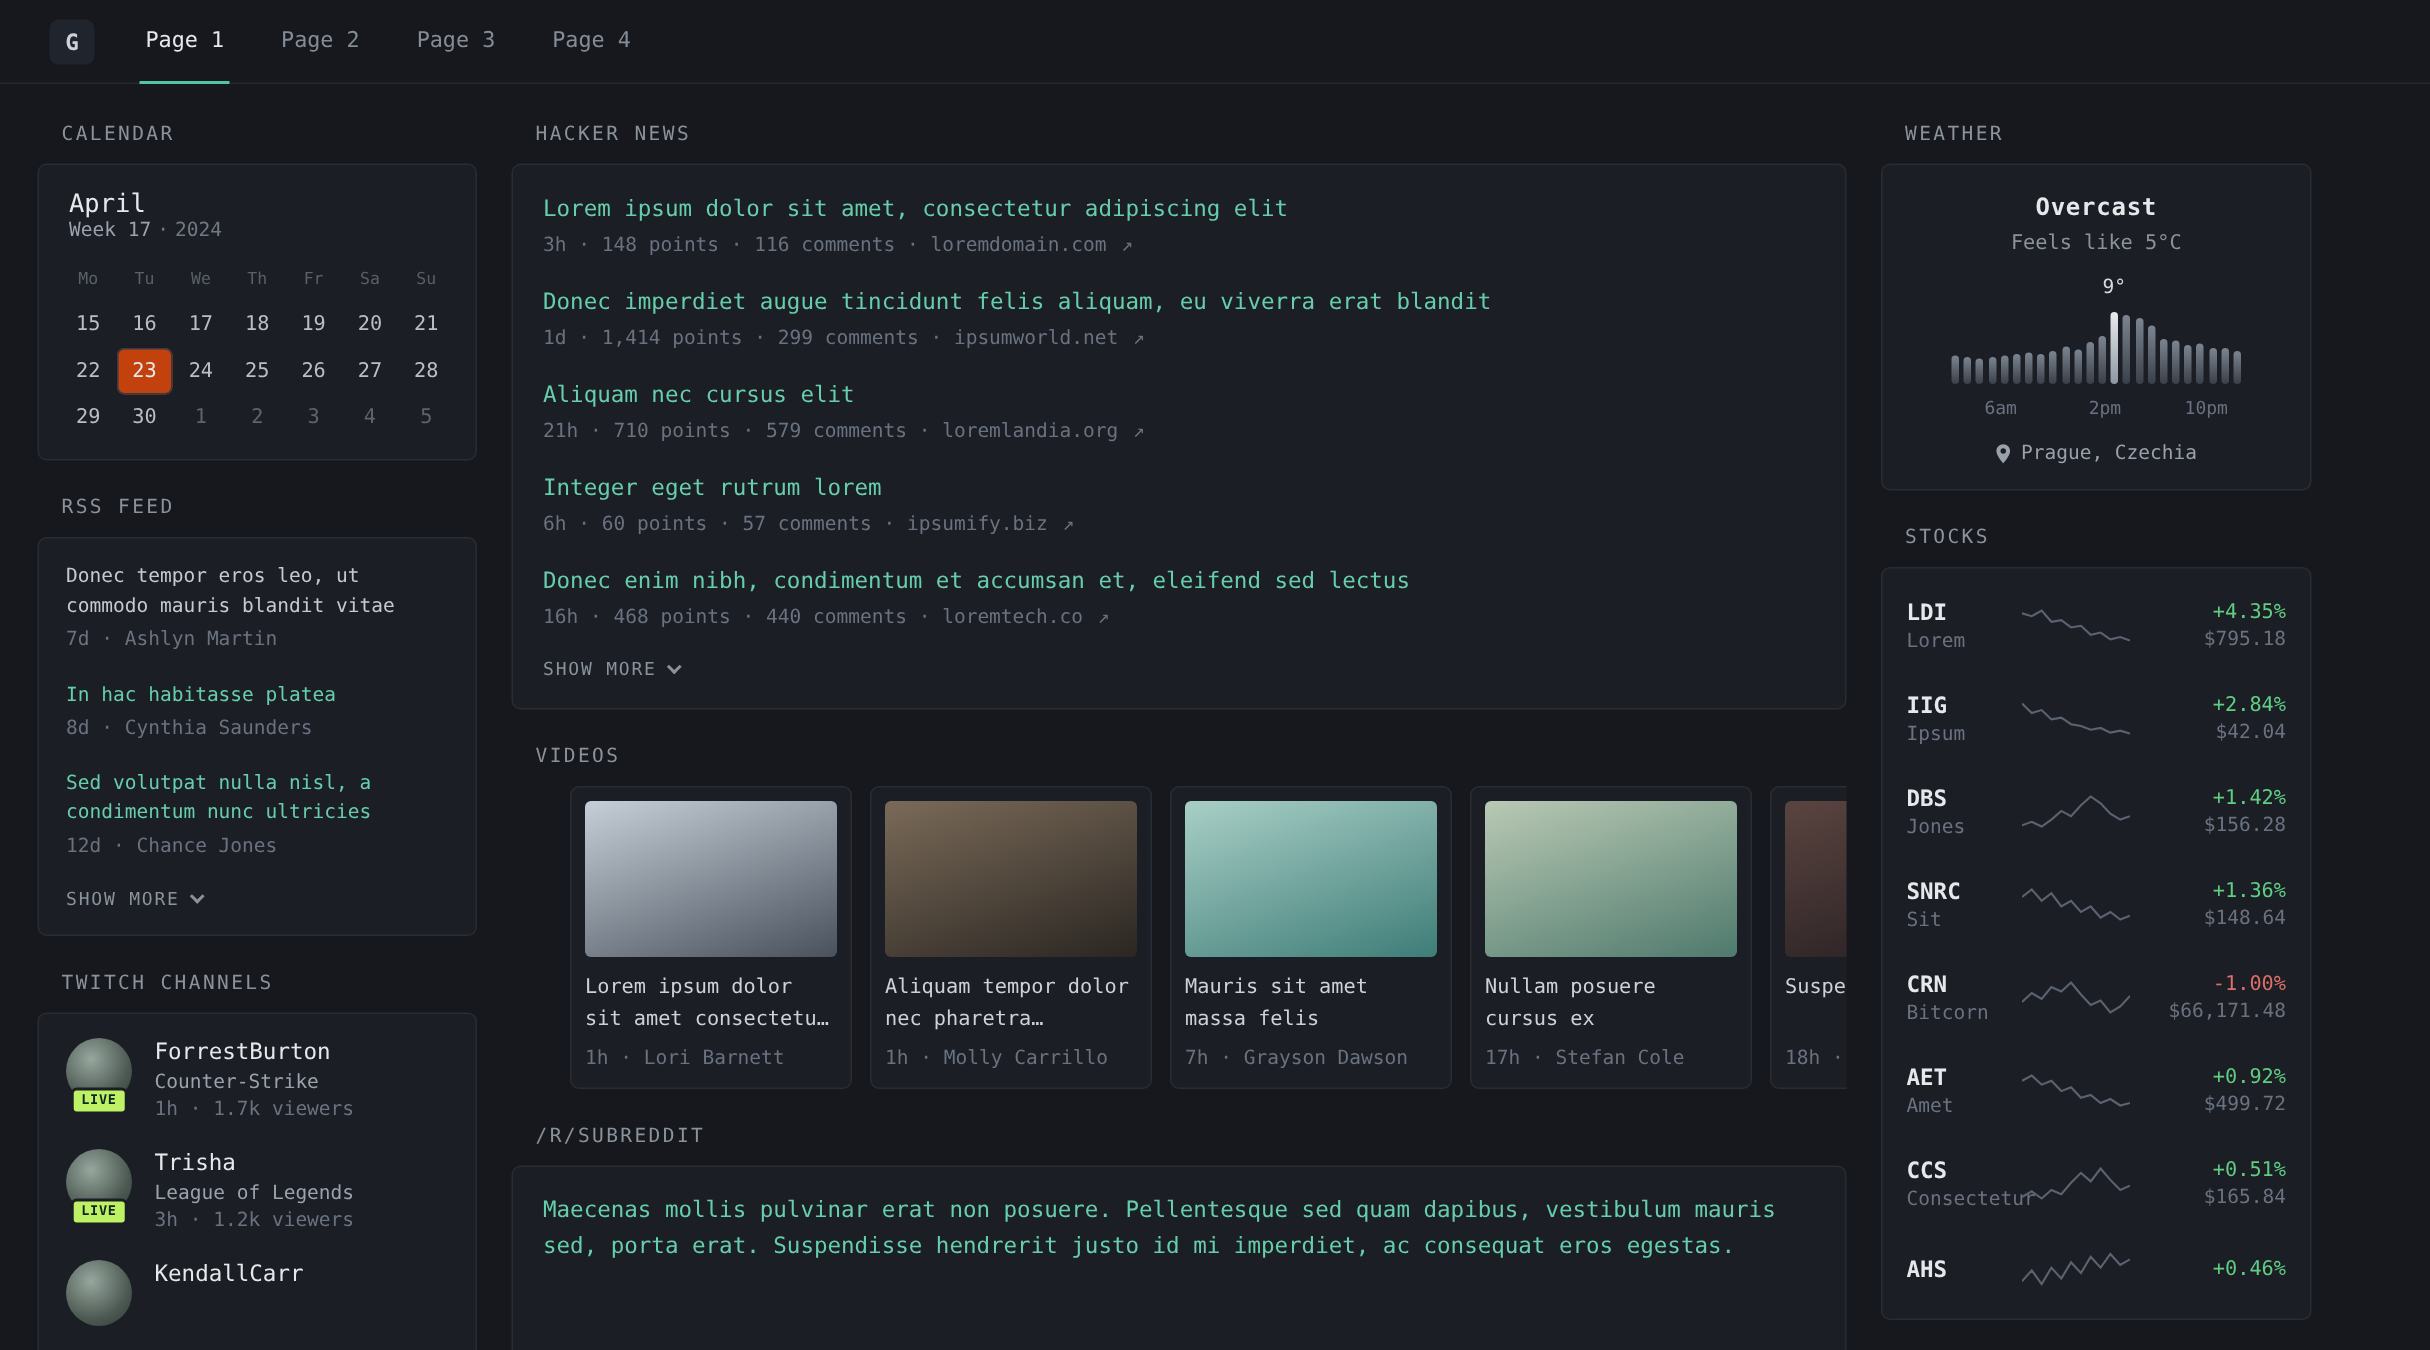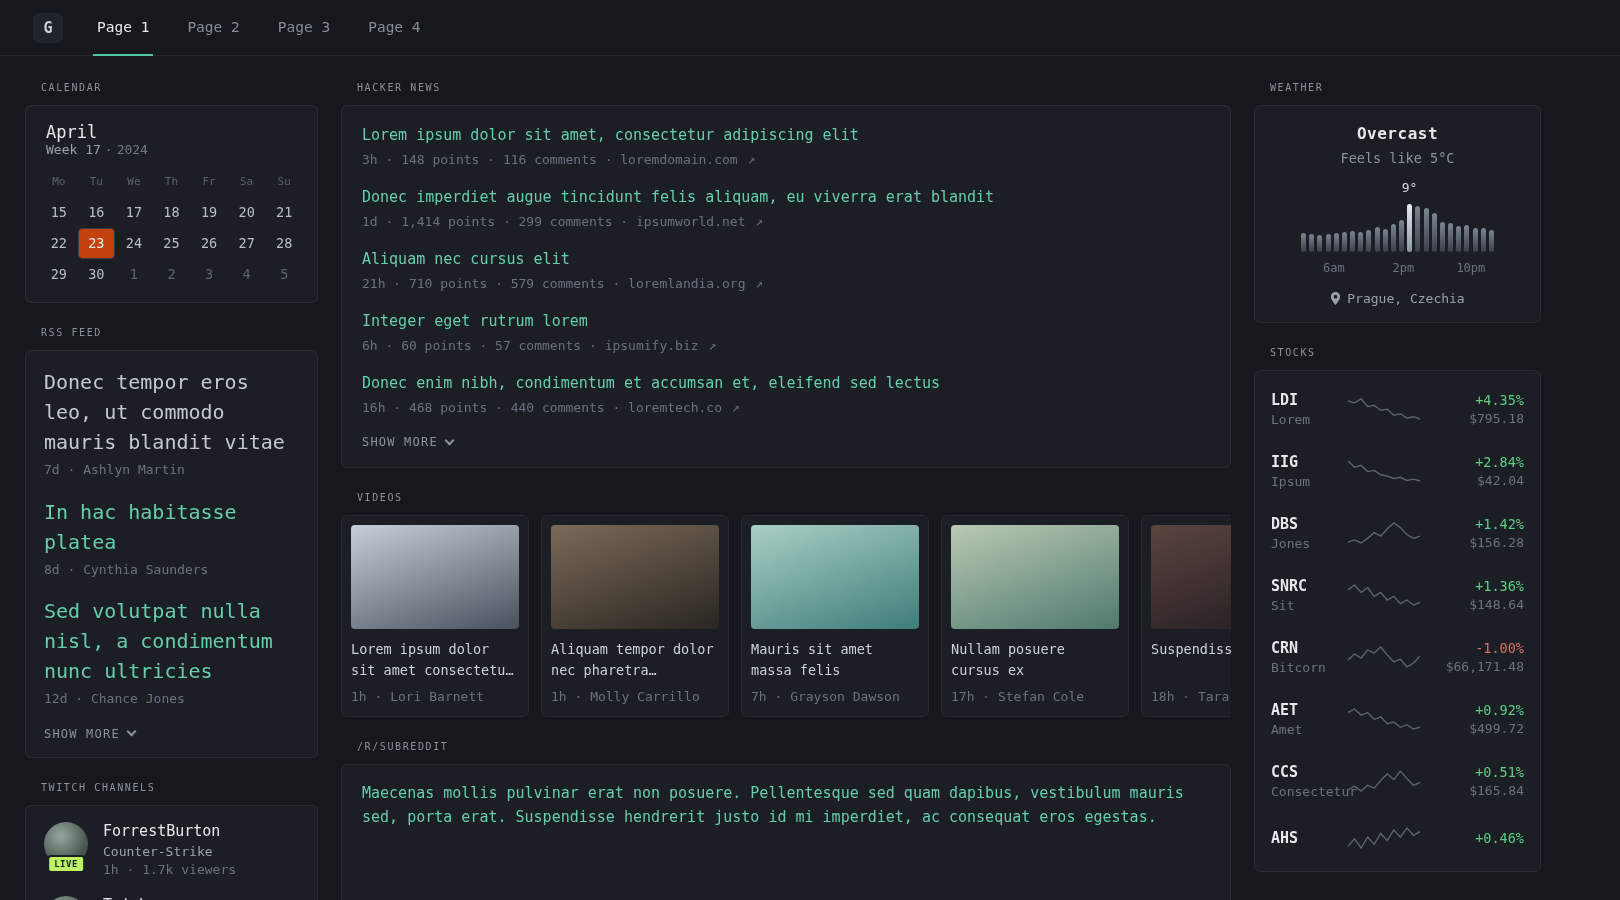--- a/index.html
+++ b/index.html
@@ -15,41 +15,41 @@
   
   .topbar{height:56px;display:flex;align-items:stretch;border-bottom:1px solid #23262d;padding-left:33px;}
   .logo{width:30px;height:30px;align-self:center;background:#20242c;border-radius:6px;display:flex;align-items:center;justify-content:center;font-size:15px;font-weight:bold;color:#ccd2d8;}
   .tabs{display:flex;margin-left:30px;gap:30px;}
   .tab{display:flex;align-items:center;padding:0 4px;color:var(--dim);font-size:14.5px;border-bottom:2px solid transparent;margin-bottom:-1px;}
   .tab.active{color:var(--bright);border-bottom-color:var(--accent);}
 
   
   .content{display:grid;grid-template-columns:293px 890px 287px;column-gap:23px;padding:12px 75px 0 25px;align-items:start;}
   .widget{margin-bottom:24px;}
-  .sec-title{font-size:10px;letter-spacing:1.6px;color:#8a929c;margin:14px 0 12px 16px;}
+  .sec-title{font-size:13px;letter-spacing:1.6px;color:#8a929c;margin:14px 0 12px 16px;}
   .card{background:var(--card);border:1px solid var(--border);border-radius:6px;}
   .pad-card{padding:16px 18px;}
 
   
   .cal-card{padding:16px 14px 12px;}
   .cal-head{display:flex;justify-content:space-between;align-items:baseline;padding:0 6px 12px;flex-direction:column;}
   .cal-month{font-size:17px;color:var(--bright);}
   .cal-meta{font-size:13px;color:#717983;}
   .cal-week{color:#9aa2ac;}
   .cal-sep{margin:0 4px;}
   .cal-grid{display:grid;grid-template-columns:repeat(7,1fr);}
   .cal-wd{text-align:center;font-size:11px;color:#5a6069;padding:6px 0 9px;}
   .cal-day{text-align:center;font-size:13.5px;color:#b9bfc7;height:31px;line-height:31px;border-radius:5px;cursor:default;}
   .cal-day.muted{color:#5d646e;}
   .cal-day.selected{background:#c2410c;color:var(--bright);box-shadow:inset 0 0 0 1px #343b46;}
 
   
   .feed-item{margin-bottom:17px;}
   .feed-item:last-child{margin-bottom:0;}
-  .feed-title{font-size:20px;line-height:1.5;color:var(--link);display:block;}
+  .feed-title{font-size:13px;line-height:1.5;color:var(--link);display:block;}
   .feed-title.seen{color:#c4cad0;}
   .feed-meta{font-size:13px;color:var(--dimmer);margin-top:3px;line-height:1.5;}
   .ext{margin-left:2px;color:var(--dimmer);}
   .show-more{display:inline-flex;align-items:center;gap:8px;font-size:12px;letter-spacing:1.2px;color:#8a929c;margin-top:18px;cursor:pointer;}
   .chev{width:7px;height:7px;border-right:2px solid #8a929c;border-bottom:2px solid #8a929c;transform:rotate(45deg);margin-top:-4px;}
 
   
   .tw-card{padding:16px 18px 24px;}
   .tw-row{display:flex;gap:15px;align-items:flex-start;margin-bottom:19px;}
   .tw-row:last-child{margin-bottom:0;}
@@ -58,21 +58,21 @@
   .live-badge{position:absolute;left:50%;bottom:-7px;transform:translateX(-50%);background:#bef264;color:#0e2720;font-size:9px;font-weight:bold;letter-spacing:.5px;padding:2px 5px;border-radius:4px;border:2px solid var(--card);}
   .tw-name{font-size:15px;color:var(--bright);display:block;}
   .tw-game{font-size:13px;color:#9aa2ac;margin-top:4px;}
   .tw-meta{font-size:13px;color:var(--dimmer);margin-top:3px;}
 
   
   .hn-card{padding:18px 20px;}
   .hn-title{font-size:15px;color:var(--link);line-height:1.5;display:block;}
 
   
-  .video-row{display:flex;gap:12px;overflow:hidden;}
+  .video-row{display:flex;gap:12px;overflow:hidden;margin-left:39px;}
   .video-card{flex:0 0 188px;background:var(--card);border:1px solid var(--border);border-radius:6px;padding:9px;}
   .video-thumb{height:104px;border-radius:4px;}
   .video-title{display:block;font-size:13.5px;line-height:1.55;color:#ccd2d8;margin-top:10px;height:42px;overflow:hidden;}
   .video-meta{margin-top:6px;}
 
   
   .sub-card{padding:16px 20px;min-height:150px;}
   .sub-title{font-size:15px;color:var(--link);line-height:1.6;display:block;}
   .sub-meta{margin-top:6px;}
 

